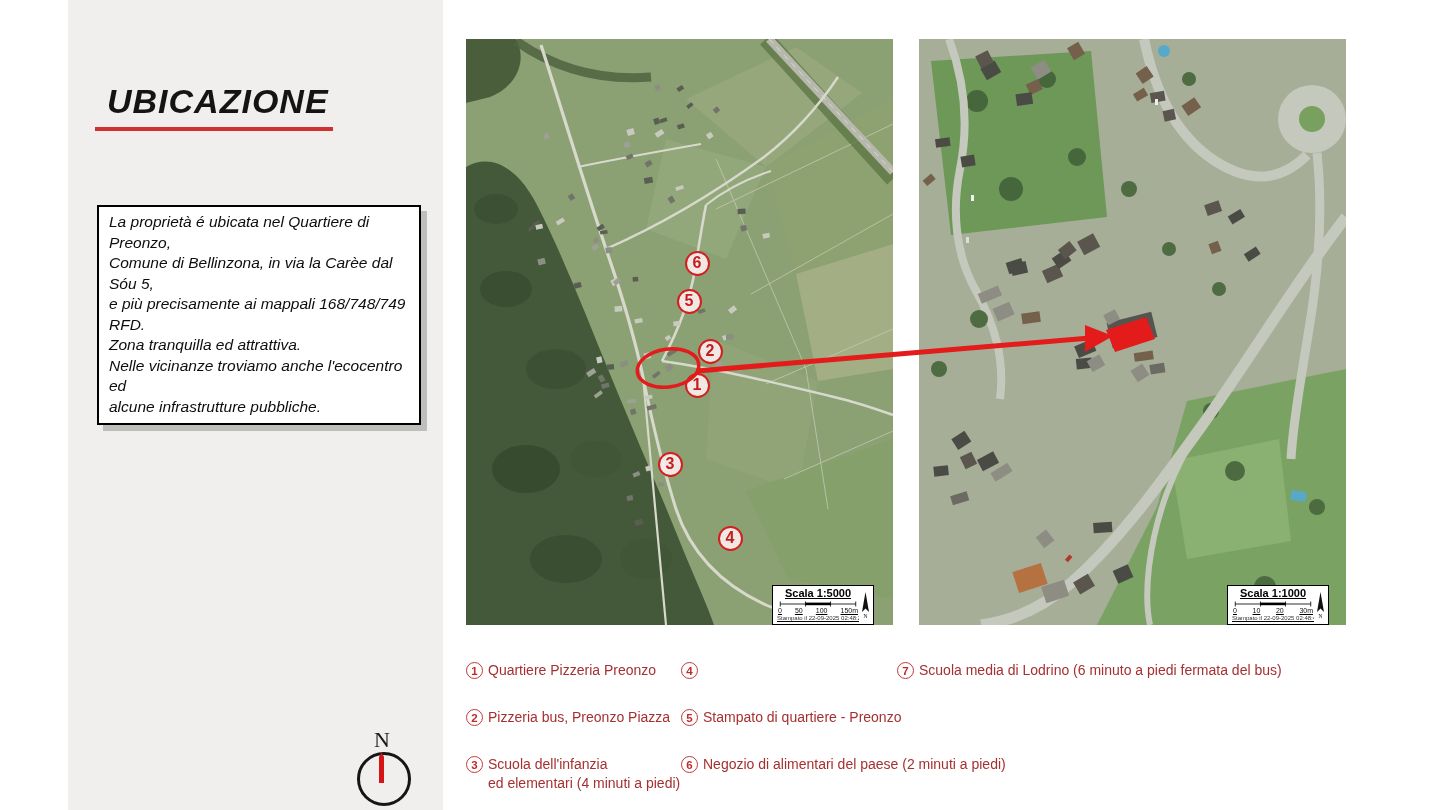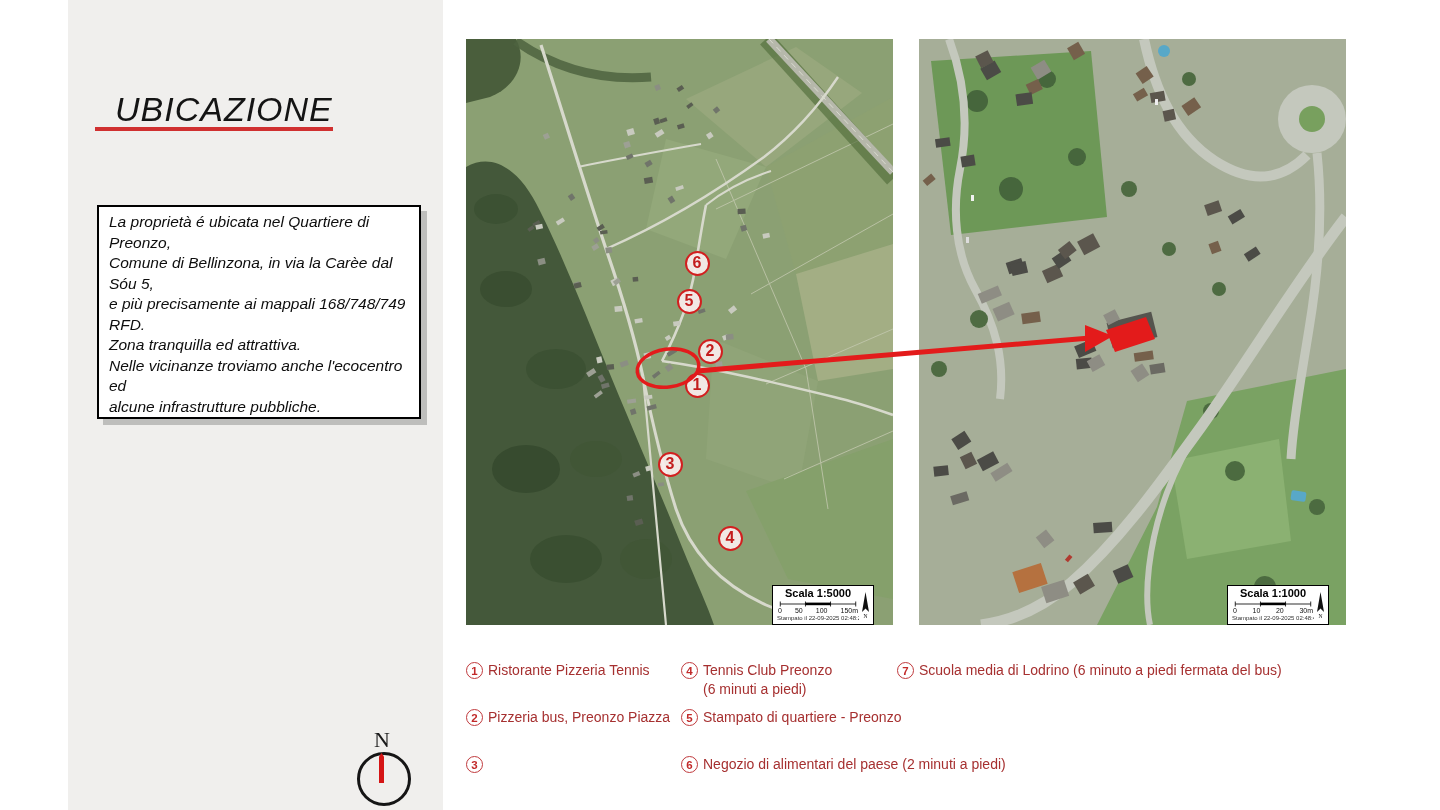--- a/index.html
+++ b/index.html
@@ -1,45 +1,45 @@
 <!DOCTYPE html>
 <html><head>
 <meta charset="utf-8">
 <style>
   html,body{margin:0;padding:0;background:#ffffff;}
   .stage{position:relative;width:1440px;height:810px;background:#ffffff;overflow:hidden;
          font-family:"Liberation Sans",sans-serif;}
   
   .side-panel{position:absolute;left:68px;top:0;width:375px;height:810px;background:#f0efed;}
-  .page-title{position:absolute;left:103px;top:78px;margin:12px;font-size:34px;font-weight:400;
+  .page-title{position:absolute;left:103px;top:78px;margin:4px;font-size:34px;font-weight:700;
               font-style:italic;letter-spacing:1px;color:#141414;}
   .title-underline{position:absolute;left:95px;top:127px;width:238px;height:4px;background:#d03030;}
   .desc-box{position:absolute;left:97px;top:205px;width:300px;background:#ffffff;border:2px solid #000;
-            padding:5px 10px 0 10px;box-shadow:6px 6px 0 rgba(150,150,148,0.55);}
+            padding:5px 10px 6px 10px;box-shadow:6px 6px 0 rgba(150,150,148,0.55);}
   .desc-box p{margin:0;font-style:italic;font-size:15.5px;line-height:20.5px;color:#0d0d0d;white-space:pre-line;}
   
   .compass-n{position:absolute;left:369px;top:727px;width:26px;text-align:center;
              font-family:"Liberation Serif",serif;font-size:22px;color:#1a1a1a;}
   .compass-circle{position:absolute;left:357px;top:752px;width:48px;height:48px;border:3px solid #151515;
                   border-radius:50%;background:transparent;}
   .compass-needle{position:absolute;left:379px;top:753px;width:5px;height:30px;background:#d51515;
                   clip-path:polygon(50% 0,100% 12%,100% 100%,0 100%,0 12%);}
   
   .map{position:absolute;top:39px;width:427px;height:586px;overflow:hidden;}
   .map.left-map{left:466px;}
   .map.right-map{left:919px;}
   .map svg.art{position:absolute;left:0;top:0;width:100%;height:100%;}
   
   .markers-layer{position:absolute;left:0;top:0;width:100%;height:100%;}
   .marker{position:absolute;width:25px;height:25px;border-radius:50%;border:2.5px solid #d21f1f;
           background:rgba(250,238,238,0.92);color:#c31d1d;font-weight:700;font-size:16px;
           display:flex;align-items:center;justify-content:center;box-sizing:border-box;}
   
   .scalebox{position:absolute;left:306px;top:546px;width:102px;background:#ffffff;border:1px solid #000;
-            box-sizing:border-box;padding:1px 14px 2px 4px;}
+            box-sizing:border-box;padding:1px 14px 2px 4px;text-decoration:underline;}
   .right-map .scalebox{left:308px;}
   .scale-title{font-size:11px;font-weight:700;color:#000;text-align:center;line-height:13px;}
   .scale-bar{display:block;width:100%;height:7px;}
   .scale-ticks{display:flex;justify-content:space-between;font-size:7px;color:#111;line-height:8px;padding:0 1px;}
   .scale-printed{font-size:6px;color:#333;line-height:7px;white-space:nowrap;overflow:hidden;}
   .scale-north{position:absolute;right:2px;top:6px;width:11px;height:27px;}
   
   .annot{position:absolute;left:0;top:0;width:1440px;height:810px;pointer-events:none;}
   
   .leg-col{position:absolute;top:661px;height:140px;}
@@ -346,40 +346,40 @@
     <line x1="697" y1="371" x2="1090" y2="338" stroke="#e31b1b" stroke-width="5"></line>
     <polygon points="1085,325 1113,336 1085,352" fill="#e31b1b"></polygon>
     <polygon points="1106,330 1146,317 1155,339 1115,352" fill="#e31b1b"></polygon>
   </svg>
 
   <div>
     <div class="leg-col" style="left:466px;width:205px;">
         <div class="leg-item" style="top: 0px;">
           <span class="leg-num">1</span>
           <div class="leg-text">
-            <div>Ristorante Pizzeria Tennis</div>
+            <div>Quartiere Pizzeria Preonzo</div>
           </div>
         </div>
         <div class="leg-item" style="top: 47px;">
           <span class="leg-num">2</span>
           <div class="leg-text">
             <div>Pizzeria bus, Preonzo Piazza</div>
           </div>
         </div>
         <div class="leg-item" style="top: 94px;">
           <span class="leg-num">3</span>
+          <div class="leg-text">
+            <div>Scuola dell'infanzia</div>
+            <div>ed elementari (4 minuti a piedi)</div>
+          </div>
         </div>
       </div>
     <div class="leg-col" style="left:681px;width:330px;">
         <div class="leg-item" style="top: 0px;">
           <span class="leg-num">4</span>
-          <div class="leg-text">
-            <div>Tennis Club Preonzo</div>
-            <div>(6 minuti a piedi)</div>
-          </div>
         </div>
         <div class="leg-item" style="top: 47px;">
           <span class="leg-num">5</span>
           <div class="leg-text">
             <div>Stampato di quartiere - Preonzo</div>
           </div>
         </div>
         <div class="leg-item" style="top: 94px;">
           <span class="leg-num">6</span>
           <div class="leg-text">

